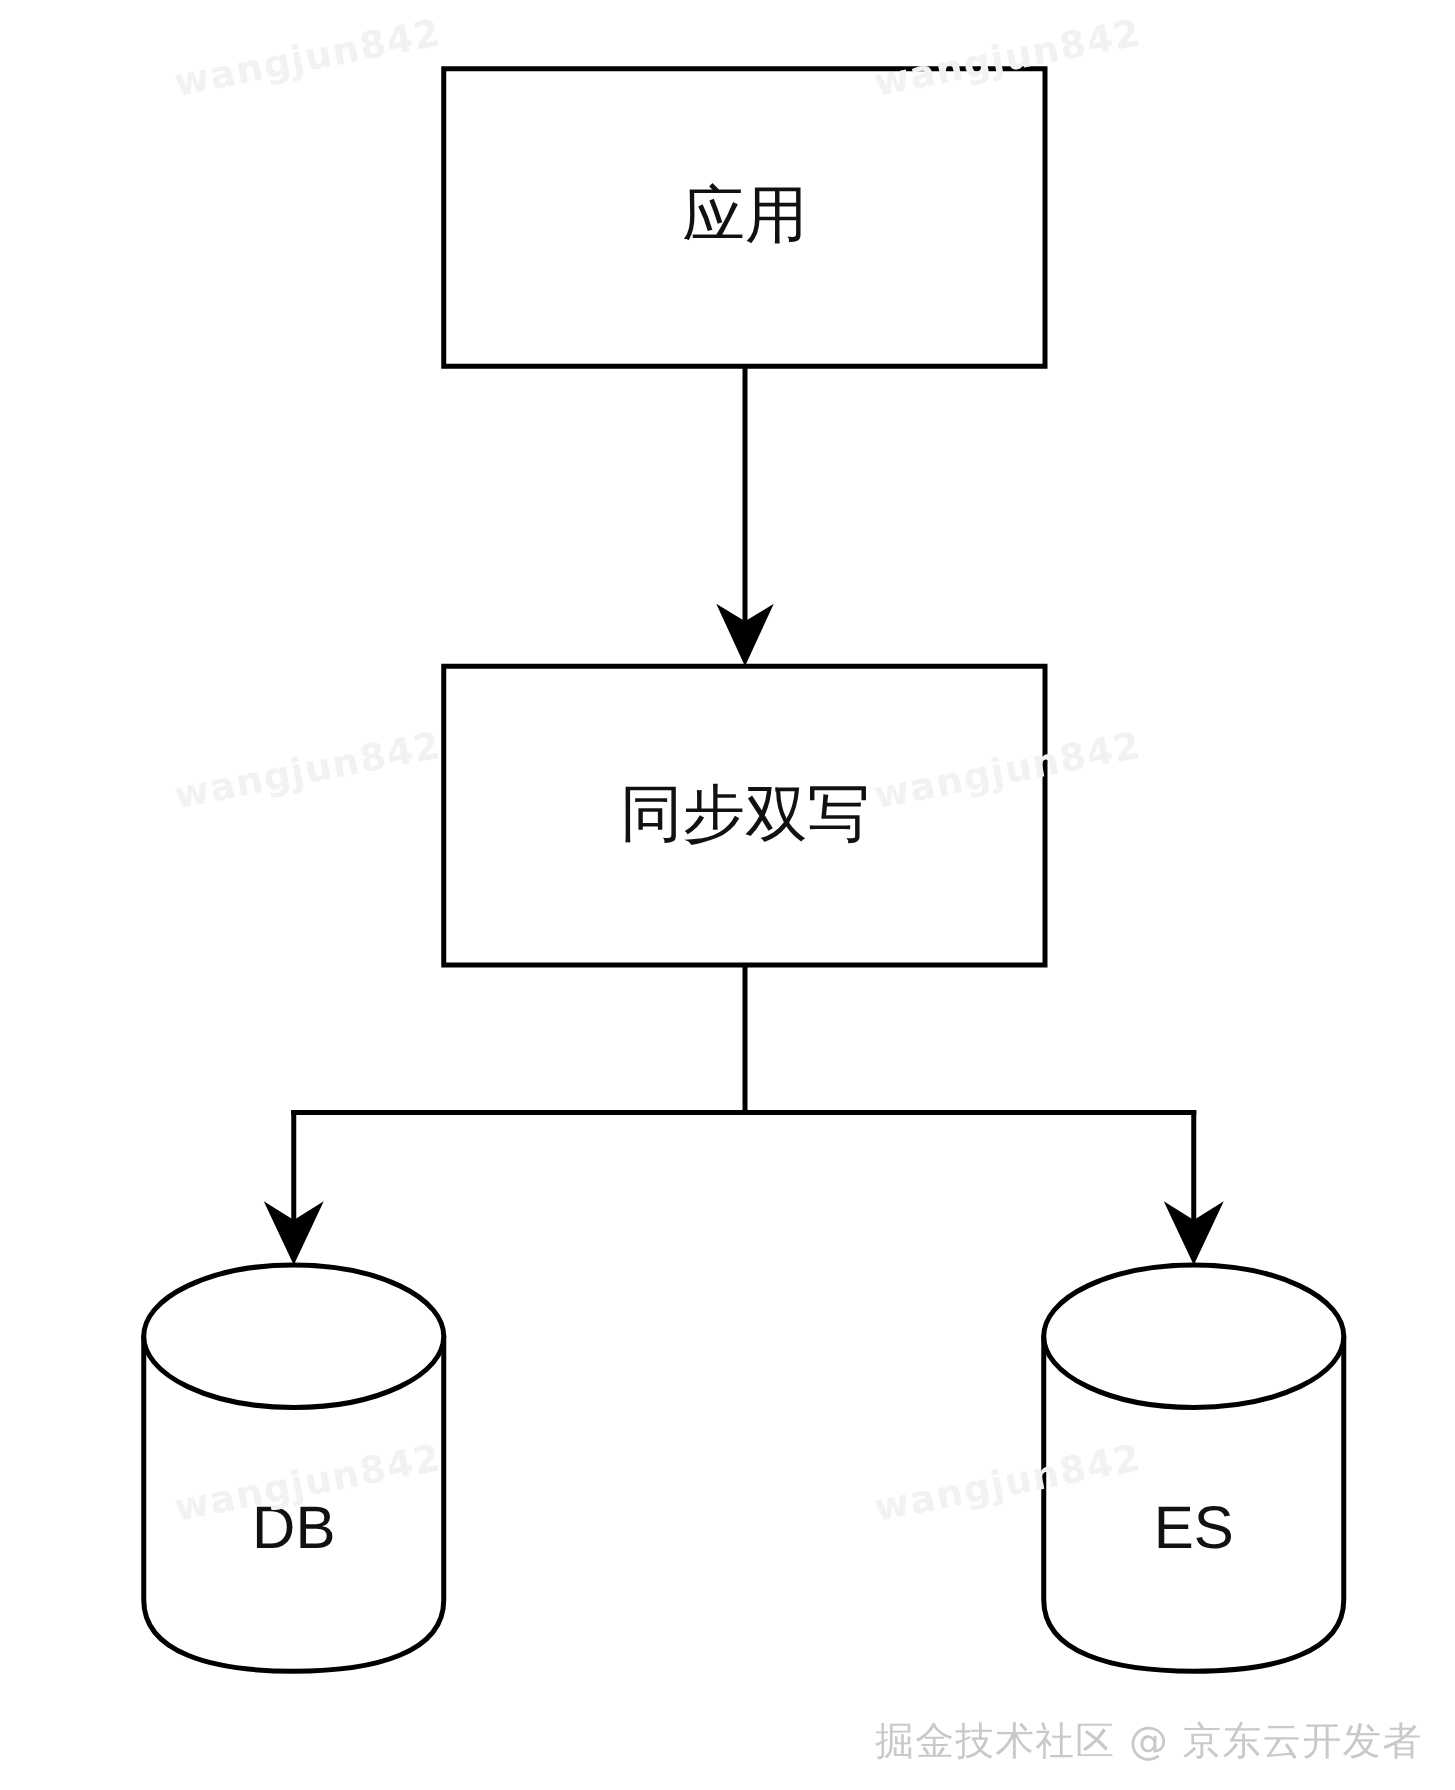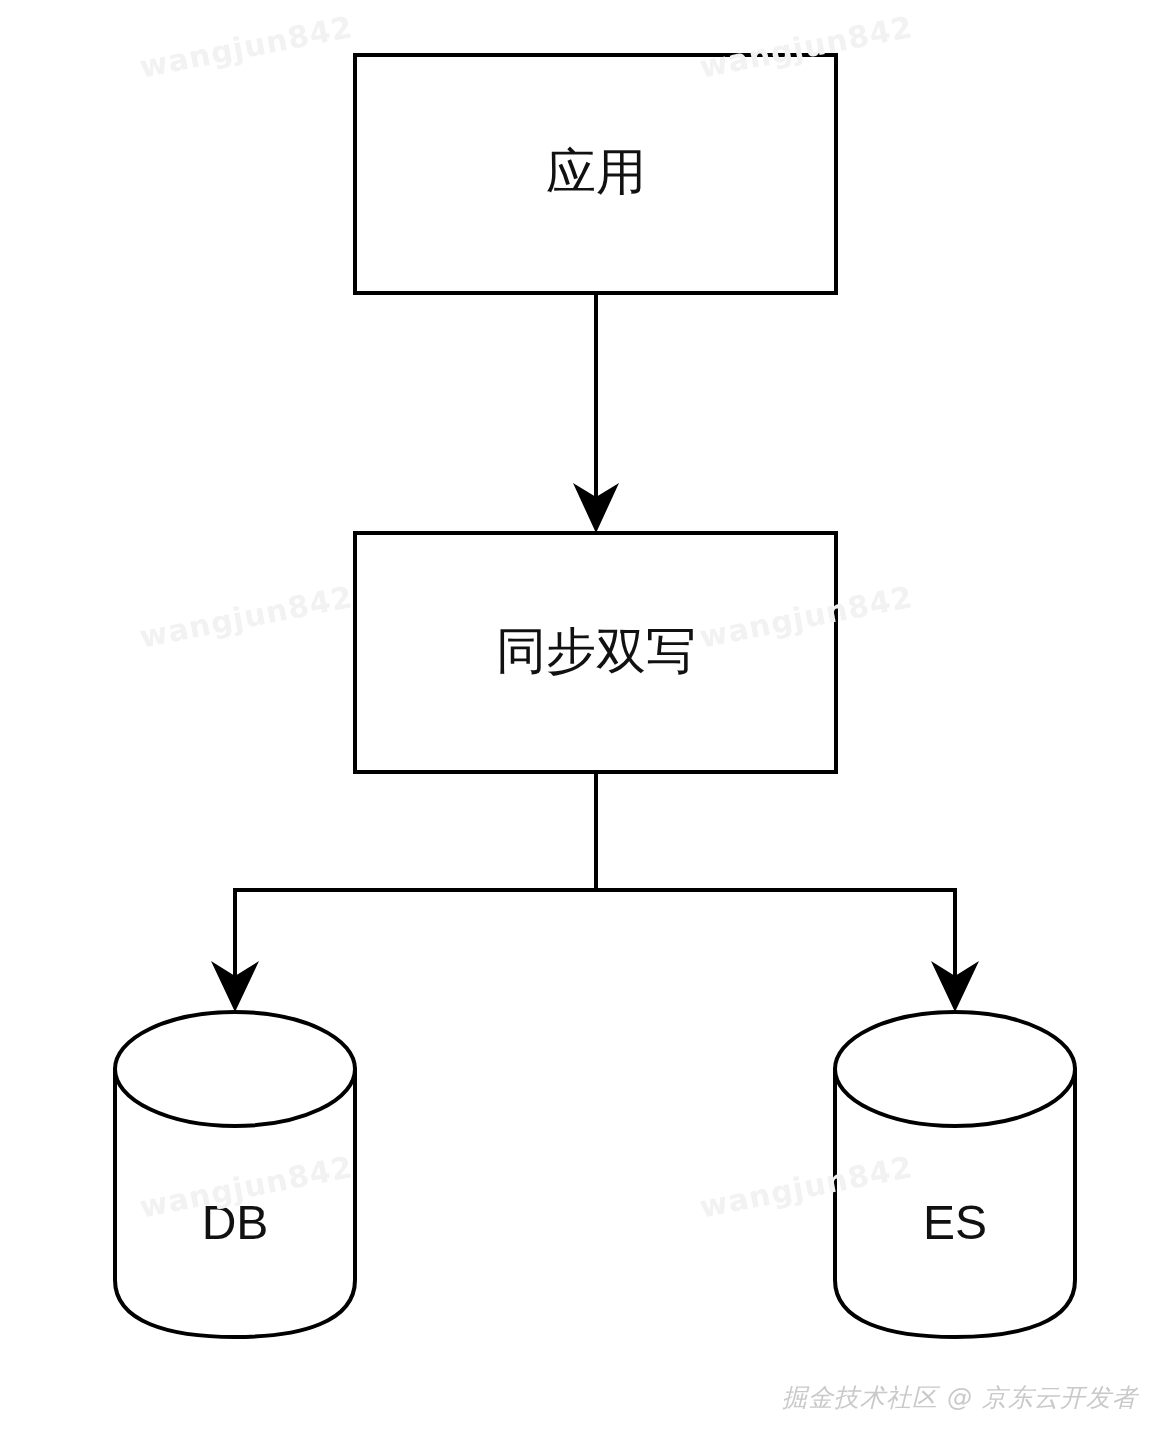--- a/index.html
+++ b/index.html
@@ -76,25 +76,24 @@
     transform-origin: left center;
     user-select: none;
     white-space: nowrap;
     pointer-events: none;
   }
   .footer-credit {
     position: absolute;
     right: 26px;
     bottom: 18px;
     font-family: "DejaVu Sans", "Liberation Sans", sans-serif;
-    font-size: 25px;
+    font-size: 31px;
     color: #c9c9c9;
     white-space: nowrap;
     letter-spacing: 1px;
-    font-style: italic;
   }
 </style>
 </head>
 <body>
 
 <div id="canvas">
 
   <svg id="diagram-svg" viewBox="0 0 1164 1432">
 
     <g>

